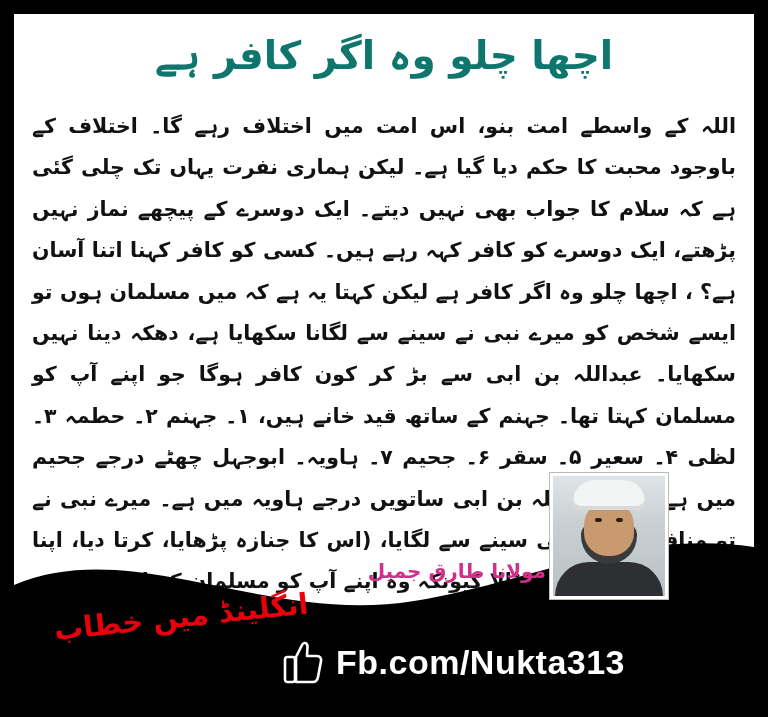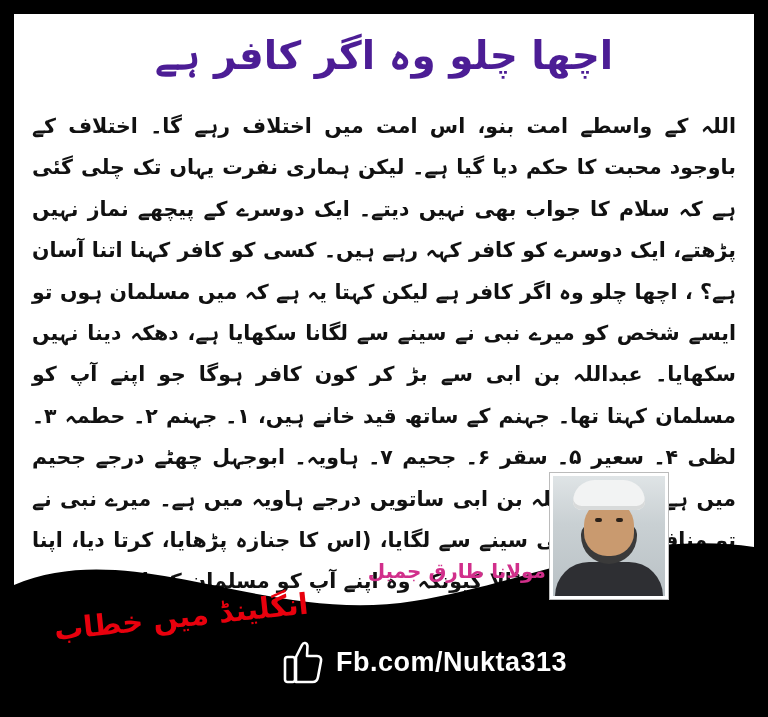--- a/index.html
+++ b/index.html
@@ -25,21 +25,21 @@
     height: 689px;
     background: #ffffff;
     overflow: hidden;
   }
   .title {
     position: absolute;
     top: 18px;
     left: 0;
     width: 740px;
     text-align: center;
-    color: #4c1d95;
+    color: #0f766e;
     font-family: "DejaVu Sans", sans-serif;
     font-size: 39px;
     font-weight: bold;
     direction: rtl;
     letter-spacing: 1px;
     line-height: 1.25;
   }
   .body-text {
     position: absolute;
     top: 92px;
@@ -163,21 +163,21 @@
     gap: 12px;
   }
   .thumb-icon {
     width: 42px;
     height: 46px;
     display: block;
   }
   .fb-text {
     color: #ffffff;
     font-family: "Liberation Sans", sans-serif;
-    font-size: 27px;
+    font-size: 34px;
     font-weight: bold;
     letter-spacing: 0.5px;
   }
 </style>
 </head>
 <body>
 
 <div id="poster">
 
   <div class="card">

